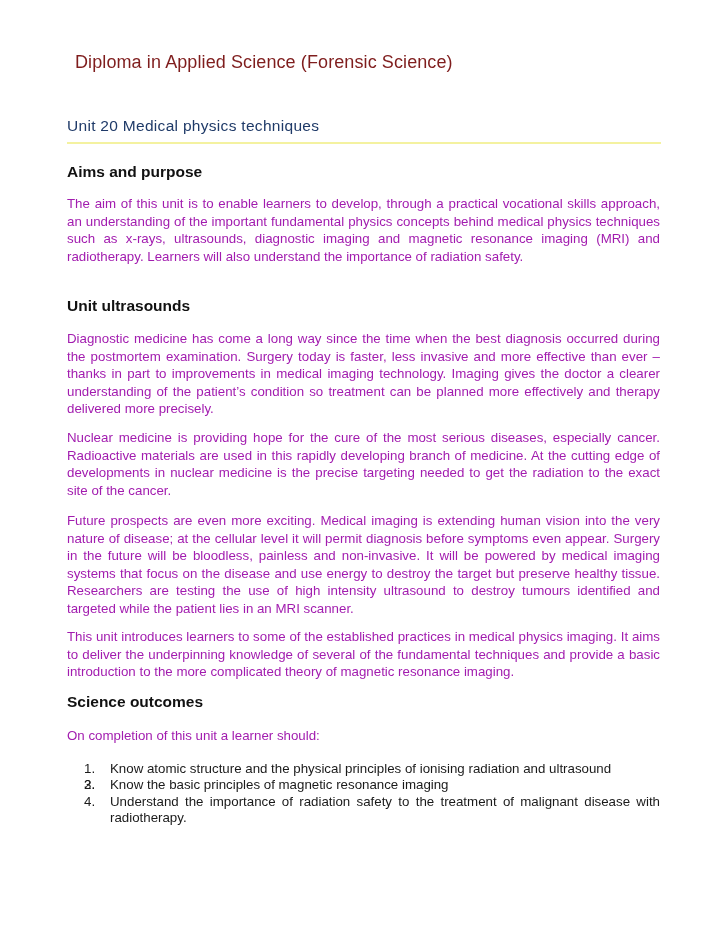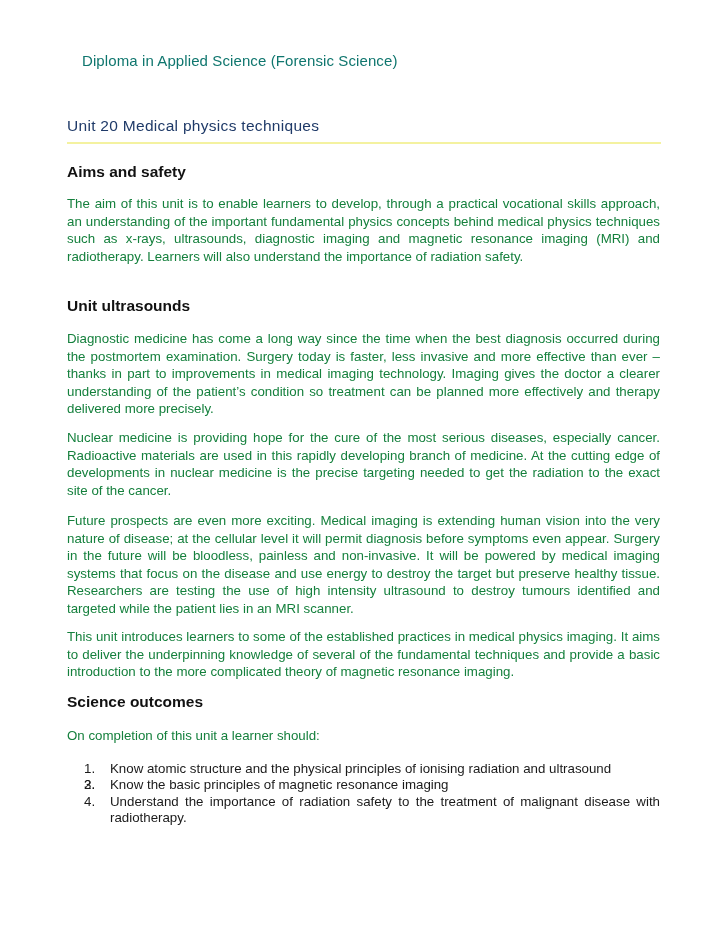--- a/index.html
+++ b/index.html
@@ -1,36 +1,36 @@
 <!DOCTYPE html>
 <html><head>
 <meta charset="utf-8">
 <style>
   html, body { margin:0; padding:0; background:#ffffff; }
   body { width:728px; height:942px; position:relative; overflow:hidden;
          font-family:"Liberation Sans", sans-serif; color:#1a1a1a; }
   .page { position:absolute; left:67px; top:0; width:593px; }
-  .header { position:absolute; top:52px; left:15px; font-size:15px; color:#0f766e; letter-spacing:0.1px; }
+  .header { position:absolute; top:52px; left:8px; font-size:18px; color:#7f1d1d; letter-spacing:0.1px; }
   .unit-title { position:absolute; top:117px; left:0; font-size:15.5px; font-weight:normal; color:#1f3a68; letter-spacing:0.3px; }
   .rule { position:absolute; top:142px; left:0; width:594px; height:2px; background:#f4f2a0; }
   .h2 { position:absolute; left:0; font-size:15.5px; font-weight:bold; color:#111; }
-  .para { position:absolute; left:0; width:593px; font-size:13.3px; line-height:17.6px; text-align:justify; color:#15803d; }
+  .para { position:absolute; left:0; width:593px; font-size:13.3px; line-height:17.6px; text-align:justify; color:#a21caf; }
   ol { position:absolute; left:0; top:761px; margin:0; padding:0 0 0 43px; width:550px; font-size:13.3px; line-height:16.4px; list-style:none; }
   ol li { position:relative; text-align:justify; }
   ol li .num { position:absolute; left:-26px; }
 </style>
 </head>
 <body>
 
 <div class="page">
   <div class="header">Diploma in Applied Science (Forensic Science)</div>
   <div class="unit-title">Unit 20 Medical physics techniques</div>
   <div class="rule"></div>
 
-  <div class="h2" style="top:163px">Aims and safety</div>
+  <div class="h2" style="top:163px">Aims and purpose</div>
   <div class="para" style="top:195px">The aim of this unit is to enable learners to develop, through a practical vocational skills approach, an understanding of the important fundamental physics concepts behind medical physics techniques such as x-rays, ultrasounds, diagnostic imaging and magnetic resonance imaging (MRI) and radiotherapy. Learners will also understand the importance of radiation safety.</div>
 
   <div class="h2" style="top:297px">Unit ultrasounds</div>
   <div class="para" style="top:330px">Diagnostic medicine has come a long way since the time when the best diagnosis occurred during the postmortem examination. Surgery today is faster, less invasive and more effective than ever – thanks in part to improvements in medical imaging technology. Imaging gives the doctor a clearer understanding of the patient’s condition so treatment can be planned more effectively and therapy delivered more precisely.</div>
   <div class="para" style="top:429px">Nuclear medicine is providing hope for the cure of the most serious diseases, especially cancer. Radioactive materials are used in this rapidly developing branch of medicine. At the cutting edge of developments in nuclear medicine is the precise targeting needed to get the radiation to the exact site of the cancer.</div>
   <div class="para" style="top:512px">Future prospects are even more exciting. Medical imaging is extending human vision into the very nature of disease; at the cellular level it will permit diagnosis before symptoms even appear. Surgery in the future will be bloodless, painless and non-invasive. It will be powered by medical imaging systems that focus on the disease and use energy to destroy the target but preserve healthy tissue. Researchers are testing the use of high intensity ultrasound to destroy tumours identified and targeted while the patient lies in an MRI scanner.</div>
   <div class="para" style="top:628px">This unit introduces learners to some of the established practices in medical physics imaging. It aims to deliver the underpinning knowledge of several of the fundamental techniques and provide a basic introduction to the more complicated theory of magnetic resonance imaging.</div>
 
   <div class="h2" style="top:693px">Science outcomes</div>
   <div class="para" style="top:727px">On completion of this unit a learner should:</div>

